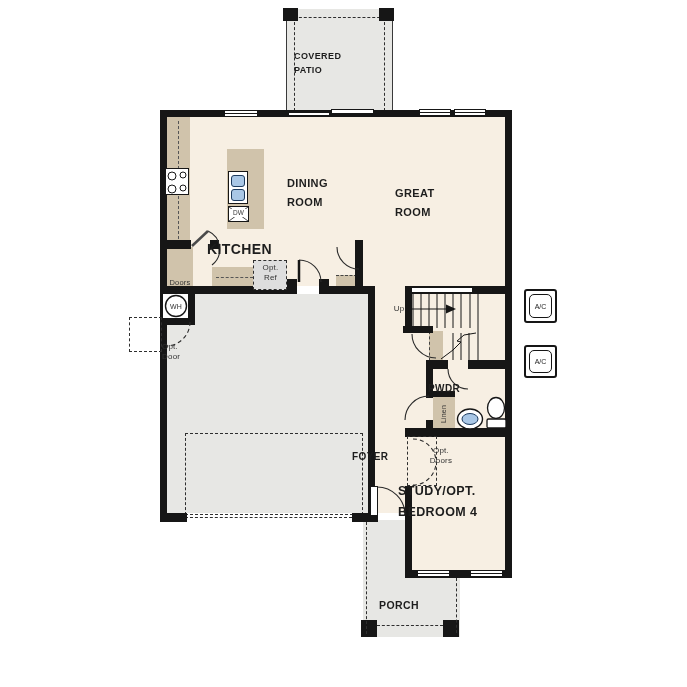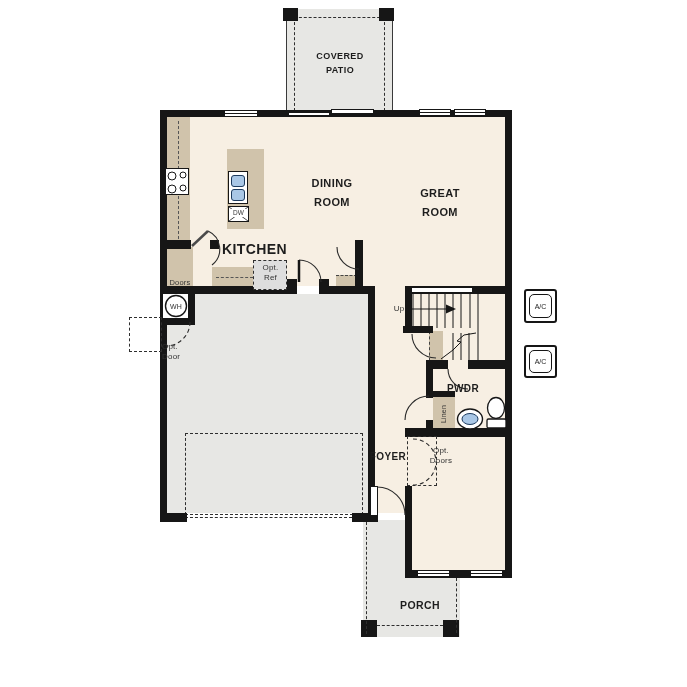--- a/index.html
+++ b/index.html
@@ -6,21 +6,21 @@
   .plan{position:relative;width:687px;height:687px;background:#fff;overflow:hidden;
         font-family:"Liberation Sans", sans-serif;}
   .abs{position:absolute;box-sizing:border-box;}
   .floor{background:#f7efe3;}
   .concrete{background:#e7e7e4;}
   .cab{background:#d0c3ab;}
   .wall{background:#161616;}
   .win{background:#fff;border:1px solid #161616;}
   .winline{background:linear-gradient(to bottom,#fff 40%,#161616 40%,#161616 60%,#fff 60%);border:1px solid #161616;}
   .dash{border:1.3px dashed #2e2e2e;}
-  .lbl{color:#1d1d1d;font-weight:bold;text-align:center;white-space:pre-line;
+  .lbl{color:#1d1d1d;font-weight:bold;white-space:pre-line;
        letter-spacing:.4px;line-height:1.6;}
   .ann{color:#333;font-weight:normal;text-align:center;white-space:pre-line;
        letter-spacing:.2px;line-height:1.3;}
   svg.overlay{position:absolute;left:0;top:0;pointer-events:none;}
   .acbox{background:#fff;border:2px solid #161616;border-radius:3px;}
   .acinner{position:absolute;left:3px;top:3px;right:3px;bottom:3px;border:1px solid #161616;
            border-radius:5px;display:flex;align-items:center;justify-content:center;
            font-size:7px;color:#222;}
 </style>
 </head>
@@ -182,20 +182,22 @@
 
   <div class="abs lbl" style="left:294px;top:50px;width:92px;font-size:9px;line-height:1.55;">COVERED
 PATIO</div>
   <div class="abs lbl" style="left:287px;top:174px;width:90px;font-size:11px;line-height:1.7;">DINING
 ROOM</div>
   <div class="abs lbl" style="left:395px;top:184px;width:90px;font-size:11px;line-height:1.7;">GREAT
 ROOM</div>
   <div class="abs lbl" style="left:207px;top:238px;width:95px;font-size:14px;">KITCHEN</div>
   <div class="abs lbl" style="left:428px;top:381px;width:70px;font-size:10px;">PWDR</div>
   <div class="abs lbl" style="left:352px;top:449px;width:72px;font-size:10px;">FOYER</div>
+  <div class="abs lbl" style="left:398px;top:481px;width:118px;font-size:12.5px;line-height:1.7;">STUDY/OPT.
+BEDROOM 4</div>
   <div class="abs lbl" style="left:379px;top:597px;width:82px;font-size:10.5px;">PORCH</div>
 
   <div class="abs ann" style="left:163px;top:278px;width:34px;font-size:7.5px;">Doors</div>
   <div class="abs ann" style="left:255px;top:263px;width:31px;font-size:8px;">Opt.
 Ref</div>
   <div class="abs ann" style="left:162px;top:342px;width:40px;font-size:8px;text-align:left;">Opt.
 Door</div>
   <div class="abs ann" style="left:419px;top:446px;width:44px;font-size:8px;">Opt.
 Doors</div>
   <div class="abs ann" style="left:391px;top:304px;width:16px;font-size:8px;">Up</div>

